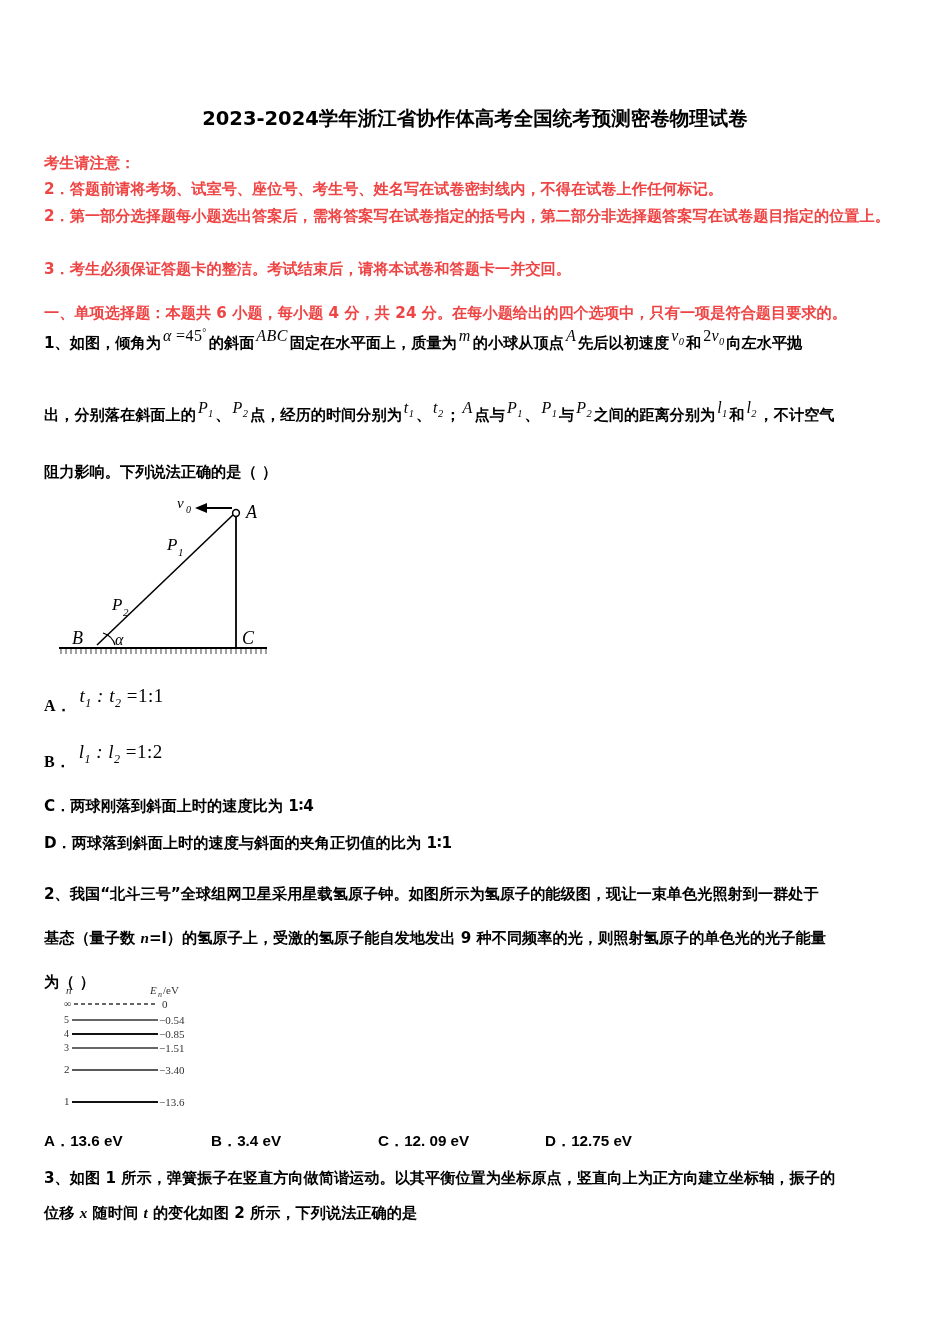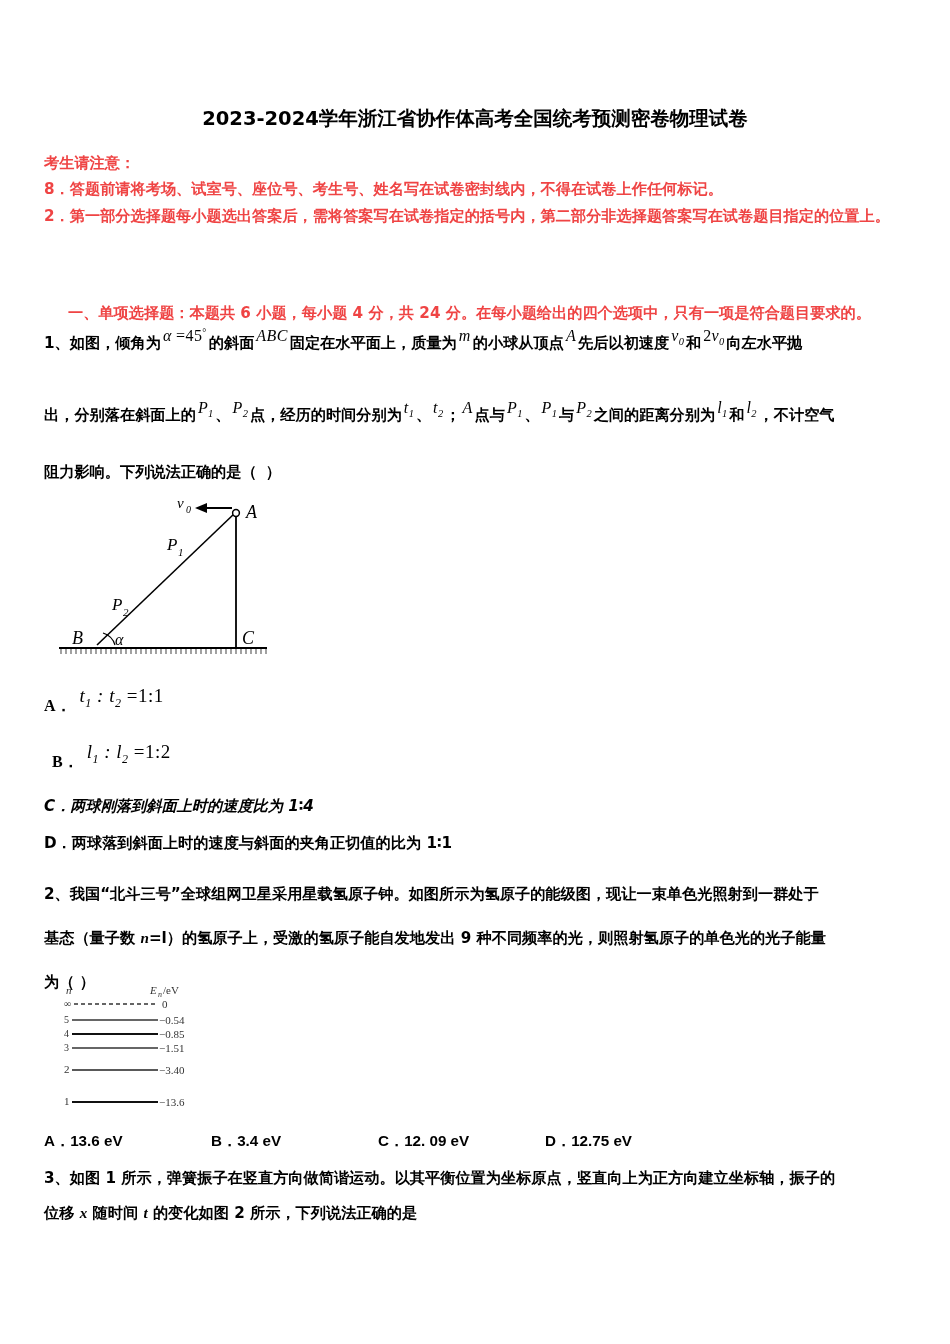--- a/index.html
+++ b/index.html
@@ -46,35 +46,34 @@
   .notice-head { left: 44px; top: 150px; }
   .notice-1 { left: 44px; top: 176px; }
   .notice-2 { left: 44px; top: 203px; width: 865px; }
   .notice-3 { left: 44px; top: 256px; }
 
   .sec-head {
     left: 44px;
     top: 300px;
     width: 880px;
     font-size: 15.2px;
-    margin-left: 24px;
   }
 
   
   .qline {
     position: absolute;
     left: 44px;
     font-family: "DejaVu Sans", sans-serif;
     font-weight: bold;
     font-size: 15.2px;
     white-space: nowrap;
   }
   .q1-l1 { top: 333px; }
   .q1-l2 { top: 405px; }
-  .q1-l3 { top: 462px; font-family: Liberation Mono, monospace; }
+  .q1-l3 { top: 462px; }
 
   .q2-l1 { top: 884px; }
   .q2-l2 { top: 928px; }
   .q2-l3 { top: 972px; }
 
   .q3-l1 { top: 1168px; }
   .q3-l2 { top: 1203px; }
 
   
   .mth {
@@ -115,22 +114,22 @@
     font-weight: bold;
     font-size: 15.2px;
     white-space: nowrap;
   }
   .opt-label {
     font-family: "Liberation Serif", serif;
     font-weight: bold;
     font-size: 16px;
   }
   .q1-optA { left: 44px; top: 694px; }
-  .q1-optB { left: 52px; top: 750px; text-align: right; }
-  .q1-optC { left: 44px; top: 796px; font-style: italic; }
+  .q1-optB { left: 44px; top: 750px; text-align: right; }
+  .q1-optC { left: 44px; top: 796px; }
   .q1-optD { left: 44px; top: 833px; }
 
   .optbig {
     font-family: "Liberation Serif", serif;
     font-style: italic;
     font-weight: normal;
     font-size: 19px;
     position: relative;
     top: -9px;
     padding-left: 8px;
@@ -172,22 +171,23 @@
   }
 </style>
 </head>
 <body>
 
 <div class="page">
 
   <div class="doc-title">2023-2024学年浙江省协作体高考全国统考预测密卷物理试卷</div>
 
   <div class="blk notice-head">考生请注意：</div>
-  <div class="blk notice-1">8．答题前请将考场、试室号、座位号、考生号、姓名写在试卷密封线内，不得在试卷上作任何标记。</div>
+  <div class="blk notice-1">2．答题前请将考场、试室号、座位号、考生号、姓名写在试卷密封线内，不得在试卷上作任何标记。</div>
   <div class="blk notice-2">2．第一部分选择题每小题选出答案后，需将答案写在试卷指定的括号内，第二部分非选择题答案写在试卷题目指定的位置上。</div>
+  <div class="blk notice-3">3．考生必须保证答题卡的整洁。考试结束后，请将本试卷和答题卡一并交回。</div>
 
   <div class="blk sec-head">一、单项选择题：本题共 6 小题，每小题 4 分，共 24 分。在每小题给出的四个选项中，只有一项是符合题目要求的。</div>
 
   <div class="qline q1-l1">
     <span>1、如图，倾角为</span><span class="mth"><span class="it" style="font-size:16px;font-weight:normal;">α</span> <span class="num">=45</span><span class="deg">°</span></span><span>的斜面</span><span class="mth">ABC</span><span>固定在水平面上，质量为</span><span class="mth">m</span><span>的小球从顶点</span><span class="mth">A</span><span>先后以初速度</span><span class="mth">v<span class="sub">0</span></span><span>和</span><span class="mth"><span class="num">2</span>v<span class="sub">0</span></span><span>向左水平抛</span>
   </div>
 
   <div class="qline q1-l2">
     <span>出，分别落在斜面上的</span><span class="mth">P<span class="sub">1</span></span><span>、</span><span class="mth">P<span class="sub">2</span></span><span>点，经历的时间分别为</span><span class="mth">t<span class="sub">1</span></span><span>、</span><span class="mth">t<span class="sub">2</span></span><span>；</span><span class="mth">A</span><span>点与</span><span class="mth">P<span class="sub">1</span></span><span>、</span><span class="mth">P<span class="sub">1</span></span><span>与</span><span class="mth">P<span class="sub">2</span></span><span>之间的距离分别为</span><span class="mth">l<span class="sub">1</span></span><span>和</span><span class="mth">l<span class="sub">2</span></span><span>，不计空气</span>
   </div>

